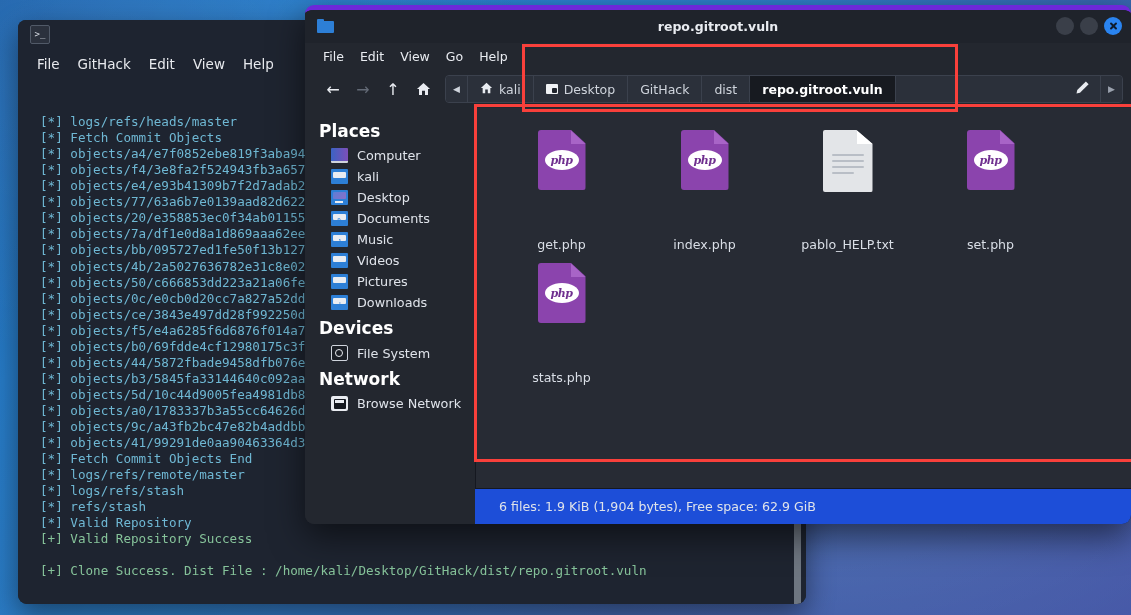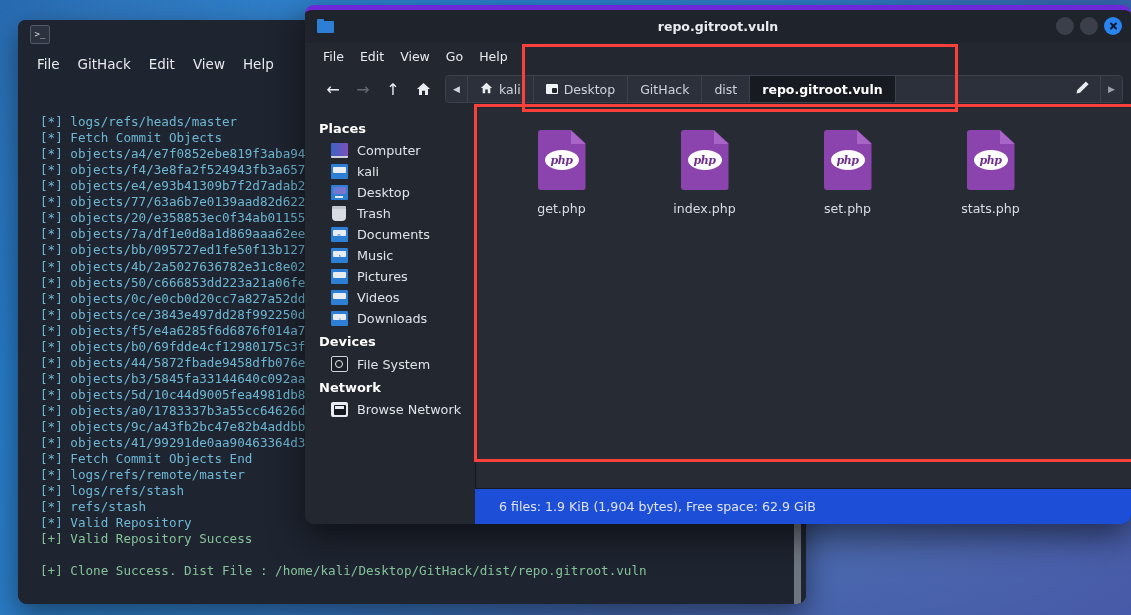--- a/index.html
+++ b/index.html
@@ -142,21 +142,21 @@
     background:#1f232b; border-radius:1px;
   }
 
   .fm-main {
     display: flex; position: absolute; left: 0; right: 0; top: 98px; bottom: 36px;
   }
   .fm-sidebar {
     width: 170px; background: #23272f; padding: 8px 0 0 0; overflow: hidden;
   }
   .side-head {
-    color: #ffffff; font-size: 13px; font-weight: bold; padding: 5px 0 4px 14px;
+    color: #ffffff; font-size: 17px; font-weight: bold; padding: 5px 0 4px 14px;
   }
   .side-item {
     display: flex; align-items: center; gap: 9px; padding: 3px 0 3px 26px;
     color: #dfe3ea; font-size: 12.8px;
   }
   .si-ico { width: 17px; height: 15px; flex: 0 0 17px; position: relative; }
   .ico-computer { background: linear-gradient(90deg,#3b63c4,#7d4fb8); border-radius:1px; border-bottom:2px solid #cfd4dc;}
   .ico-folder { background:#2d7fd6; border-radius:1px; }
   .ico-folder .lip { position:absolute; left:2px; top:3px; right:2px; height:6px; background:#e9ecf1; border-radius:1px; }
   .ico-folder .glyph { position:absolute; left:4px; top:4px; font-size:7px; color:#2d7fd6; line-height:6px;}
@@ -177,21 +177,21 @@
   .ico-net .pins { position:absolute; left:4px; top:4px; width:9px; height:3px; background:#e9ecf1;}
 
   .fm-fileview {
     flex: 1; background: #272b34; position: relative;
     border-left: 1px solid #151820;
     padding: 16px 0 0 14px;
     display: flex; flex-wrap: wrap; align-content: flex-start;
   }
   .file-item {
     width: 143px; padding: 6px 4px 4px 4px; text-align: center;
-    display: flex; flex-direction: column; align-items: center;
+    display: flex; flex-direction: column; align-items: center; gap: 36px;
   }
   .file-ico { width: 54px; height: 64px; position: relative; margin-bottom: 7px; }
   .doc-ico {
     width: 50px; height: 62px; background: #e3e5e8; border-radius: 2px;
     position: relative; margin: 0 auto;
     clip-path: polygon(0 0, 68% 0, 100% 22%, 100% 100%, 0 100%);
   }
   .doc-ico .fold {
     position: absolute; right: 0; top: 0; width: 16px; height: 14px;
     background: #ffffff;
@@ -343,52 +343,46 @@
         <span>kali</span>
       </div>
       <div class="side-item">
         <span class="si-ico ico-desktop">
             <span class="scr"></span>
             <span class="bar"></span>
           </span>
         <span>Desktop</span>
       </div>
       <div class="side-item">
-        <span class="si-ico">
-            <span class="ico-trash" style="position:absolute;"></span>
-          </span>
-        <span>Trash</span>
-      </div>
-      <div class="side-item">
         <span class="si-ico ico-folder">
             <span class="lip">
               <span class="glyph">✎</span>
             </span>
           </span>
         <span>Documents</span>
       </div>
       <div class="side-item">
         <span class="si-ico ico-folder">
             <span class="lip">
               <span class="glyph">♪</span>
             </span>
           </span>
         <span>Music</span>
       </div>
       <div class="side-item">
         <span class="si-ico ico-folder">
             <span class="lip"></span>
           </span>
+        <span>Videos</span>
+      </div>
+      <div class="side-item">
+        <span class="si-ico ico-folder">
+            <span class="lip"></span>
+          </span>
         <span>Pictures</span>
-      </div>
-      <div class="side-item">
-        <span class="si-ico ico-folder">
-            <span class="lip"></span>
-          </span>
-        <span>Videos</span>
       </div>
       <div class="side-item">
         <span class="si-ico ico-folder">
             <span class="lip">
               <span class="glyph">↓</span>
             </span>
           </span>
         <span>Downloads</span>
       </div>
 
@@ -424,20 +418,34 @@
           <div class="file-ico">
             <div class="php-ico">
               <div class="fold"></div>
               <div class="oval">php</div>
             </div>
           </div>
           <div class="file-label">index.php</div>
         </div>
         <div class="file-item">
           <div class="file-ico">
+            <div class="doc-ico">
+              <div class="fold"></div>
+              <div class="lines">
+                <i></i>
+                <i></i>
+                <i></i>
+                <i></i>
+              </div>
+            </div>
+          </div>
+          <div class="file-label">pablo_HELP.txt</div>
+        </div>
+        <div class="file-item">
+          <div class="file-ico">
             <div class="php-ico">
               <div class="fold"></div>
               <div class="oval">php</div>
             </div>
           </div>
           <div class="file-label">set.php</div>
         </div>
         <div class="file-item">
           <div class="file-ico">
             <div class="php-ico">

